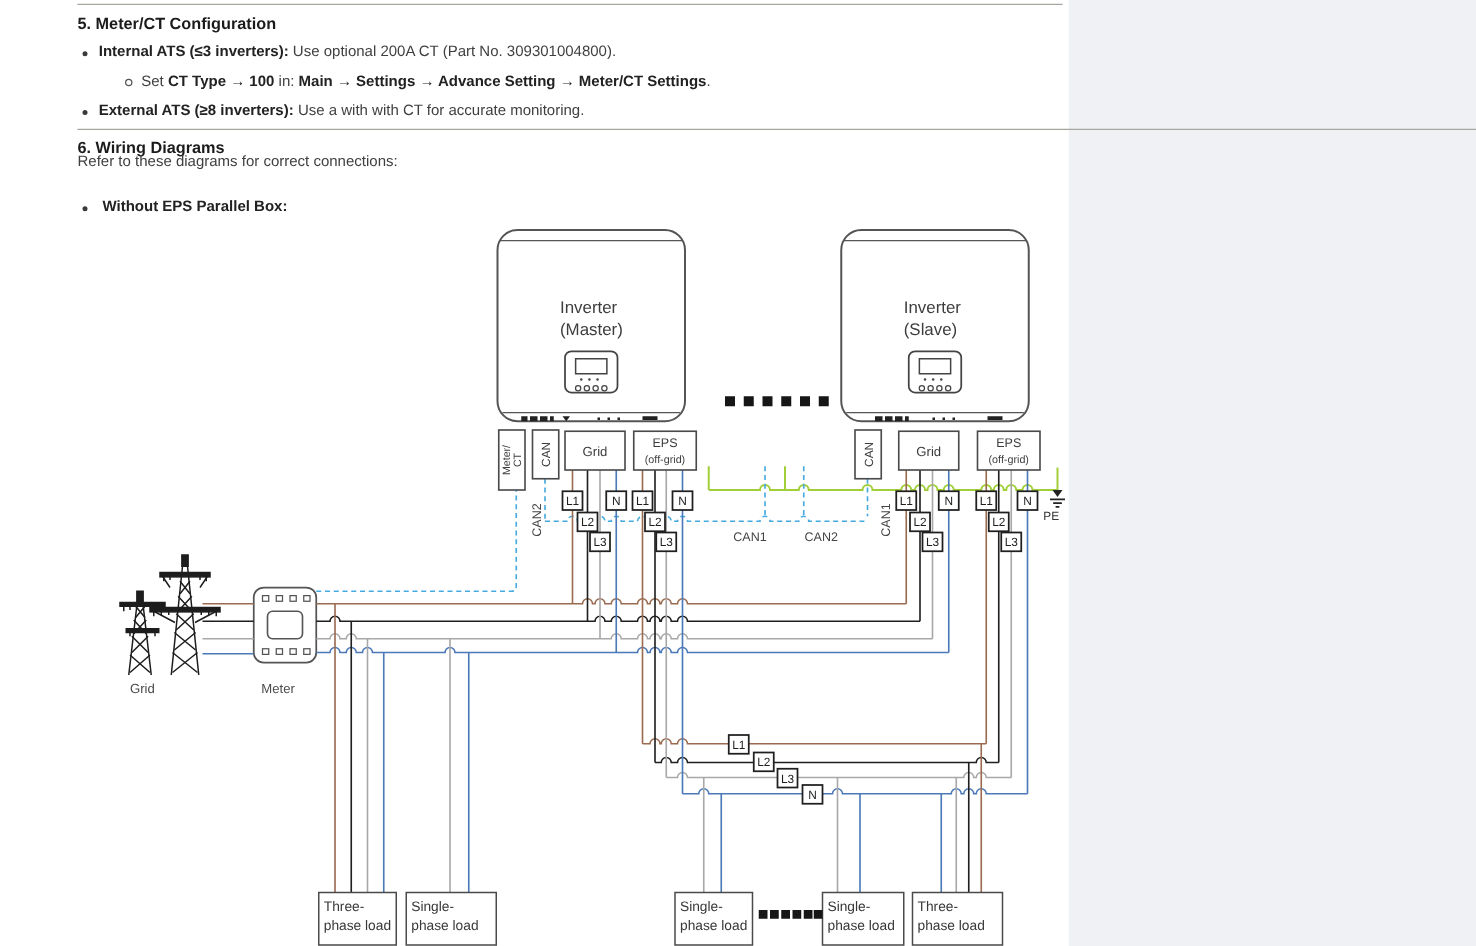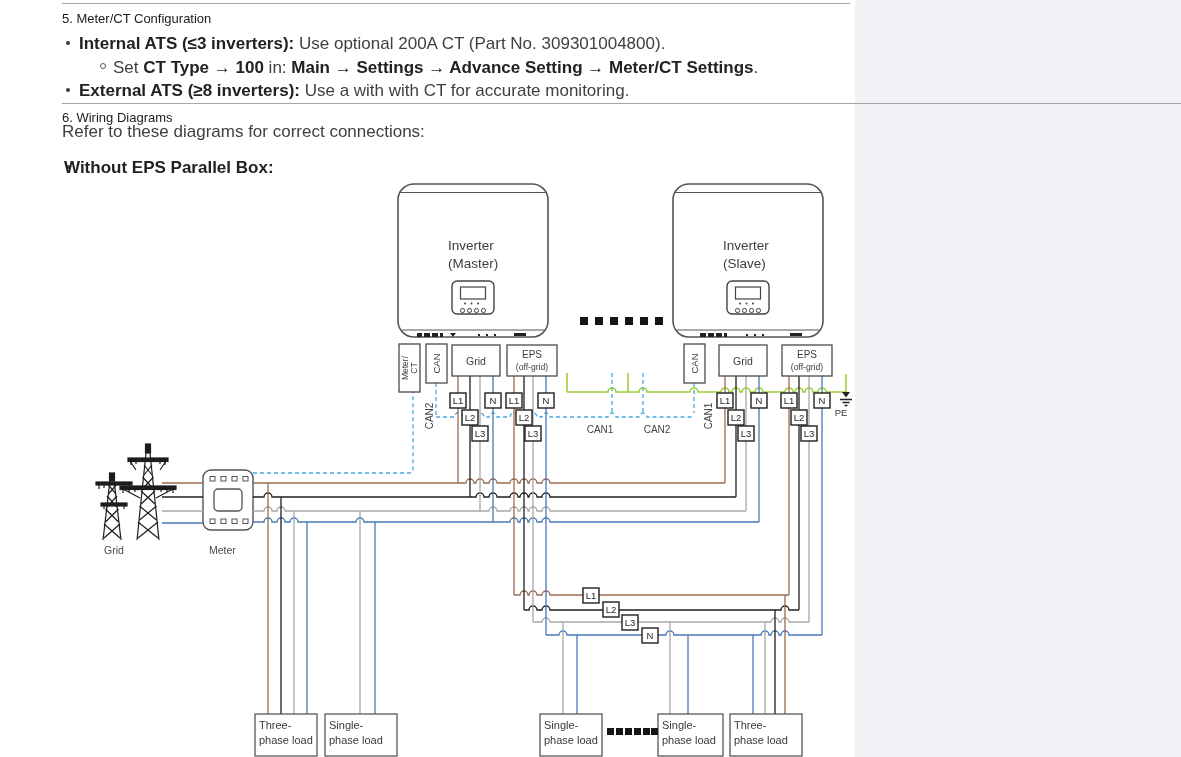--- a/index.html
+++ b/index.html
@@ -1,21 +1,21 @@
 <!DOCTYPE html>
 <html><head>
 <meta charset="utf-8">
 <style>
   html,body{margin:0;padding:0}
   body{width:1181px;height:757px;position:relative;background:#ffffff;
        font-family:"Liberation Sans",sans-serif;overflow:hidden}
   .side-panel{position:absolute;left:855px;top:0;width:326px;height:757px;background:#eff1f4}
   .hr{position:absolute;height:1px;background:#a6a6a0}
-  .h{position:absolute;font-size:13px;font-weight:400;color:#1b1b1b;white-space:nowrap}
-  .t{position:absolute;font-size:17px;color:#3f3f3f;white-space:nowrap}
+  .h{position:absolute;font-size:13px;font-weight:700;color:#1b1b1b;white-space:nowrap}
+  .t{position:absolute;font-size:12px;color:#3f3f3f;white-space:nowrap}
   .t b{color:#222222}
   .disc{position:absolute;width:4px;height:4px;border-radius:50%;background:#3a3a3a}
   .circ{position:absolute;width:4px;height:4px;border-radius:50%;border:1.3px solid #555}
   svg{position:absolute;left:0;top:0}
   svg text{font-family:"Liberation Sans",sans-serif}
 </style>
 </head>
 <body>
 
 <div class="side-panel"></div>
@@ -32,21 +32,21 @@
 
 <div class="disc" style="left:66px;top:88px"></div>
 <div class="t" style="left:79px;top:81px"><b>External ATS (≥8 inverters):</b><span> Use a with with CT for accurate monitoring.</span></div>
 
 <div class="hr" style="left:62px;top:103px;width:1119px"></div>
 
 <div class="h" style="left:62px;top:110px">6. Wiring Diagrams</div>
 <div class="t" style="left:62px;top:122px">Refer to these diagrams for correct connections:</div>
 
 <div class="disc" style="left:66px;top:165px"></div>
-<div class="t" style="left:64px;top:158px"><b>Without EPS Parallel Box:</b></div>
+<div class="t" style="left:82px;top:158px"><b>Without EPS Parallel Box:</b></div>
 
 <svg width="1181" height="757" viewBox="0 0 1181 757">
 
   <g stroke="#1d1d1d" stroke-width="1.2" fill="none">
     <path d="M103 540 L110 480 M121 540 L114 480"></path>
     <rect x="109.5" y="473" width="5" height="8" fill="#1d1d1d"></rect>
     <path d="M104 538 L120 524 M120 538 L104 524 M105.5 522 L118.5 509 M118.5 522 L105.5 509 M107 507 L117 496 M117 507 L107 496 M108.5 494 L116 485 M116 494 L108.5 485"></path>
     <rect x="96" y="482" width="36" height="3" fill="#1d1d1d"></rect>
     <rect x="101" y="503" width="26" height="3" fill="#1d1d1d"></rect>
     <path d="M99 485 L99 489 M104 485 L104 488 M124 485 L124 488 M129 485 L129 489 M104 506 L104 509 M124 506 L124 509"></path>

